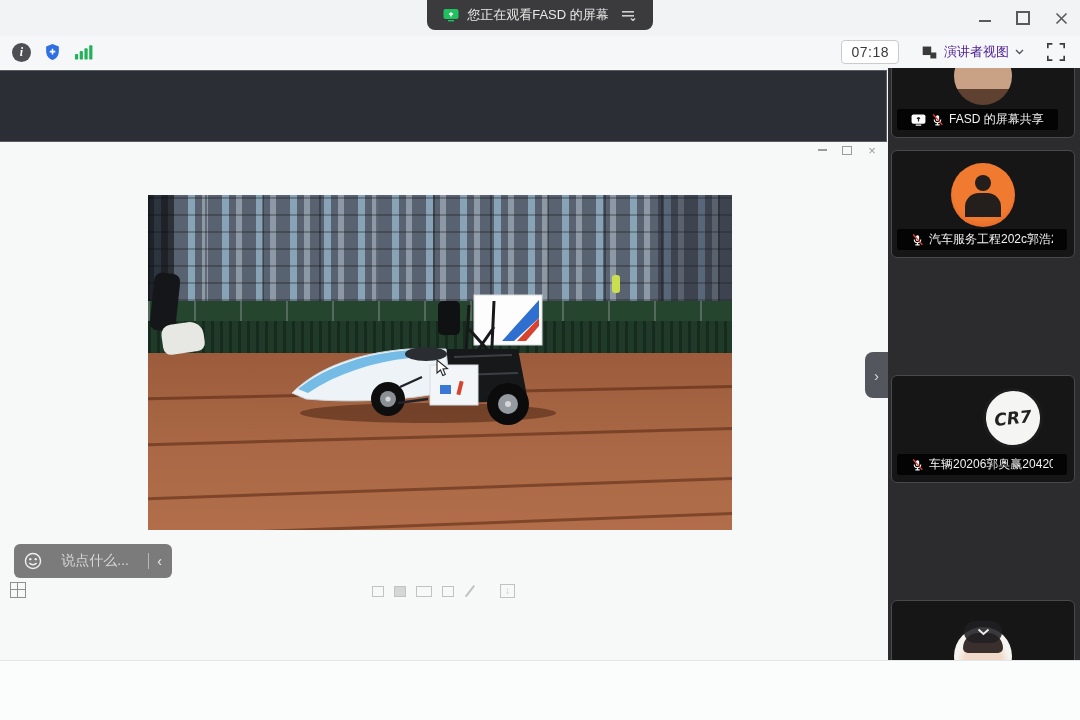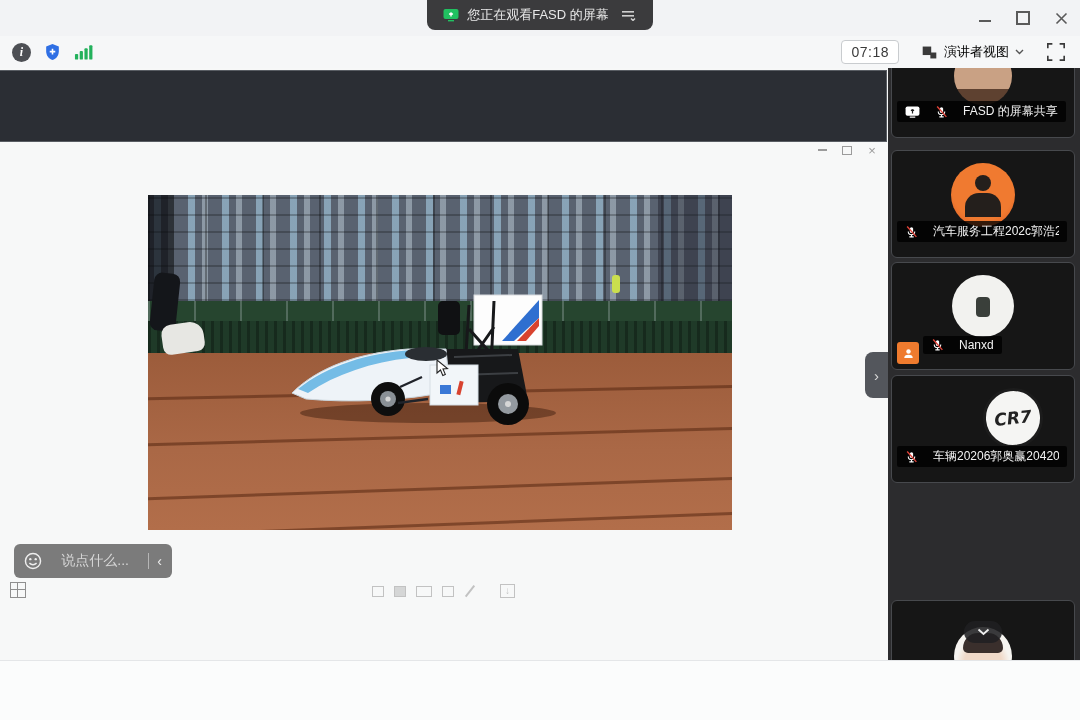--- a/index.html
+++ b/index.html
@@ -18,21 +18,21 @@
   .wc-max{width:10px;height:10px;border:2px solid #5a5a5a;}
 
   
   .topbar{position:absolute;left:0;top:36px;width:1080px;height:32px;background:#f6f7f8;
           display:flex;align-items:center;}
   .tb-left{display:flex;align-items:center;gap:12px;margin-left:12px;}
   .info-circle{width:19px;height:19px;border-radius:50%;background:#4d4f54;color:#fff;
                font-size:12px;font-style:italic;font-weight:bold;display:flex;align-items:center;justify-content:center;font-family:"Liberation Serif",serif;}
   .timer-box{height:22px;padding:0 9px;border:1px solid #c9cccf;border-radius:4px;background:#fff;
              color:#3a3a3a;font-size:14px;display:flex;align-items:center;letter-spacing:.5px;}
-  .view-switch{display:flex;align-items:center;gap:6px;color:#000000;font-size:13px;cursor:default;}
+  .view-switch{display:flex;align-items:center;gap:6px;color:#4c1d95;font-size:13px;cursor:default;}
   .tb-right{margin-left:auto;display:flex;align-items:center;gap:22px;margin-right:14px;}
 
   
   .main{position:absolute;left:0;top:68px;width:888px;height:592px;background:#f7f8f8;overflow:hidden;}
   .dark-strip{position:absolute;left:0;top:2px;width:886px;height:70px;background:#2b2e34;border:1px solid #595d63;border-left:none;}
   .mini-controls{position:absolute;right:10px;top:76px;display:flex;align-items:center;gap:13px;color:#9b9b9b;}
   .mini-controls .mc{display:flex;align-items:center;justify-content:center;width:12px;height:12px;}
   .mc-min{width:9px;height:1.6px;background:#9b9b9b;}
   .mc-max{width:8px;height:7px;border:1.4px solid #9b9b9b;}
   .mc-close{color:#9b9b9b;font-size:13px;line-height:1;}
@@ -77,22 +77,22 @@
     background-image:linear-gradient(#8f8f8f,#8f8f8f),linear-gradient(#8f8f8f,#8f8f8f);
     background-size:1.4px 100%,100% 1.4px;background-position:center,center;background-repeat:no-repeat;}
   .side-tab{position:absolute;right:0;top:284px;width:23px;height:46px;background:#53565c;border-radius:8px 0 0 8px;
             display:flex;align-items:center;justify-content:center;color:#d9d9d9;font-size:15px;}
 
   
   .sidebar{position:absolute;left:888px;top:68px;width:192px;height:592px;background:#2c2c2e;overflow:hidden;}
   .tile{position:absolute;left:3px;width:184px;height:108px;background:#161616;border:1px solid #47494d;
         border-radius:6px;box-sizing:border-box;overflow:hidden;}
   .avatar{position:absolute;left:50%;transform:translateX(-50%);border-radius:50%;}
-  .tile-label{position:absolute;left:5px;bottom:15px;max-width:170px;display:flex;align-items:center;gap:15px;
-              background:rgba(0,0,0,.78);border-radius:2px;padding:2px 8px;box-sizing:border-box;}
+  .tile-label{position:absolute;left:5px;bottom:7px;max-width:170px;display:flex;align-items:center;gap:5px;
+              background:rgba(0,0,0,.78);border-radius:2px;padding:2px 14px;box-sizing:border-box;}
   .tile-name{color:#f2f2f2;font-size:12px;white-space:nowrap;overflow:hidden;text-overflow:clip;max-width:140px;}
   .badge-orange{position:absolute;left:5px;bottom:5px;width:22px;height:22px;background:#ef7b2e;border-radius:3px;
                 display:flex;align-items:center;justify-content:center;}
   .sil-head{width:16px;height:16px;background:#241f1c;border-radius:50%;margin:12px auto 0;}
   .sil-body{width:36px;height:24px;background:#241f1c;border-radius:14px 14px 0 0;margin:2px auto 0;}
   .cr7{display:flex;align-items:center;justify-content:center;font-weight:bold;font-style:italic;
        font-size:17px;color:#222;transform:rotate(-6deg);font-family:"DejaVu Sans",sans-serif;}
   .collapse-btn{position:absolute;left:50%;top:20px;transform:translateX(-50%);width:38px;height:22px;
                 background:rgba(32,32,34,.88);border-radius:11px;display:flex;align-items:center;justify-content:center;}
 
@@ -307,56 +307,34 @@
               <rect x="9" y="3" width="6" height="11" rx="3" fill="#fff"></rect>
               <path d="M6 11 a6 6 0 0 0 12 0" stroke="#fff" stroke-width="2" fill="none"></path>
               <path d="M12 17 V21 M8 21 H16" stroke="#fff" stroke-width="2"></path>
               <path d="M4 2 L21 21" stroke="#e0443a" stroke-width="2.6"></path>
             </svg>
         </span>
         <span class="tile-name">汽车服务工程202c郭浩20...</span>
       </div>
     </div>
 
-    <div class="tile" style="top:194px;">
-      <div class="avatar" style="top:12px;width:62px;height:62px;background:radial-gradient(circle at 50% 50%,#f2f2ef 0 70%,#dadad6 100%);">
-        <div style="width:14px;height:20px;background:#3a3f3a;border-radius:4px;margin:22px auto 0;"></div>
-      </div>
-      <div class="badge-orange">
-        <svg width="13" height="13" viewBox="0 0 20 20">
-            <circle cx="10" cy="7" r="3.4" fill="#fff"></circle>
-            <path d="M3.5 17 a6.5 5 0 0 1 13 0 Z" fill="#fff"></path>
-          </svg>
-      </div>
-      <div class="tile-label" style="left:31px;">
+
+    <div class="tile" style="top:307px;">
+      <div class="avatar cr7" style="top:12px;width:60px;height:60px;background:#f5f5f3;border:3px solid #1c1c1c;box-sizing:border-box;">
+        <span>CR7</span>
+      </div>
+      <div class="tile-label">
         <span>
           <svg width="13" height="14" viewBox="0 0 24 24">
               <rect x="9" y="3" width="6" height="11" rx="3" fill="#fff"></rect>
               <path d="M6 11 a6 6 0 0 0 12 0" stroke="#fff" stroke-width="2" fill="none"></path>
               <path d="M12 17 V21 M8 21 H16" stroke="#fff" stroke-width="2"></path>
               <path d="M4 2 L21 21" stroke="#e0443a" stroke-width="2.6"></path>
             </svg>
         </span>
-        <span class="tile-name">Nanxd</span>
-      </div>
-    </div>
-
-    <div class="tile" style="top:307px;">
-      <div class="avatar cr7" style="top:12px;width:60px;height:60px;background:#f5f5f3;border:3px solid #1c1c1c;box-sizing:border-box;">
-        <span>CR7</span>
-      </div>
-      <div class="tile-label">
-        <span>
-          <svg width="13" height="14" viewBox="0 0 24 24">
-              <rect x="9" y="3" width="6" height="11" rx="3" fill="#fff"></rect>
-              <path d="M6 11 a6 6 0 0 0 12 0" stroke="#fff" stroke-width="2" fill="none"></path>
-              <path d="M12 17 V21 M8 21 H16" stroke="#fff" stroke-width="2"></path>
-              <path d="M4 2 L21 21" stroke="#e0443a" stroke-width="2.6"></path>
-            </svg>
-        </span>
         <span class="tile-name">车辆20206郭奥赢204200...</span>
       </div>
     </div>
 
 
     <div class="tile" style="top:532px;">
       <div class="avatar" style="top:26px;width:58px;height:58px;background:radial-gradient(circle at 50% 62%,#f0d9c8 0 40%,#f6f4f0 58%),#f6f4f0;">
         <div style="width:40px;height:20px;background:#3a2f2c;border-radius:18px 18px 6px 6px;margin:6px auto 0;"></div>
       </div>
       <div class="collapse-btn">

